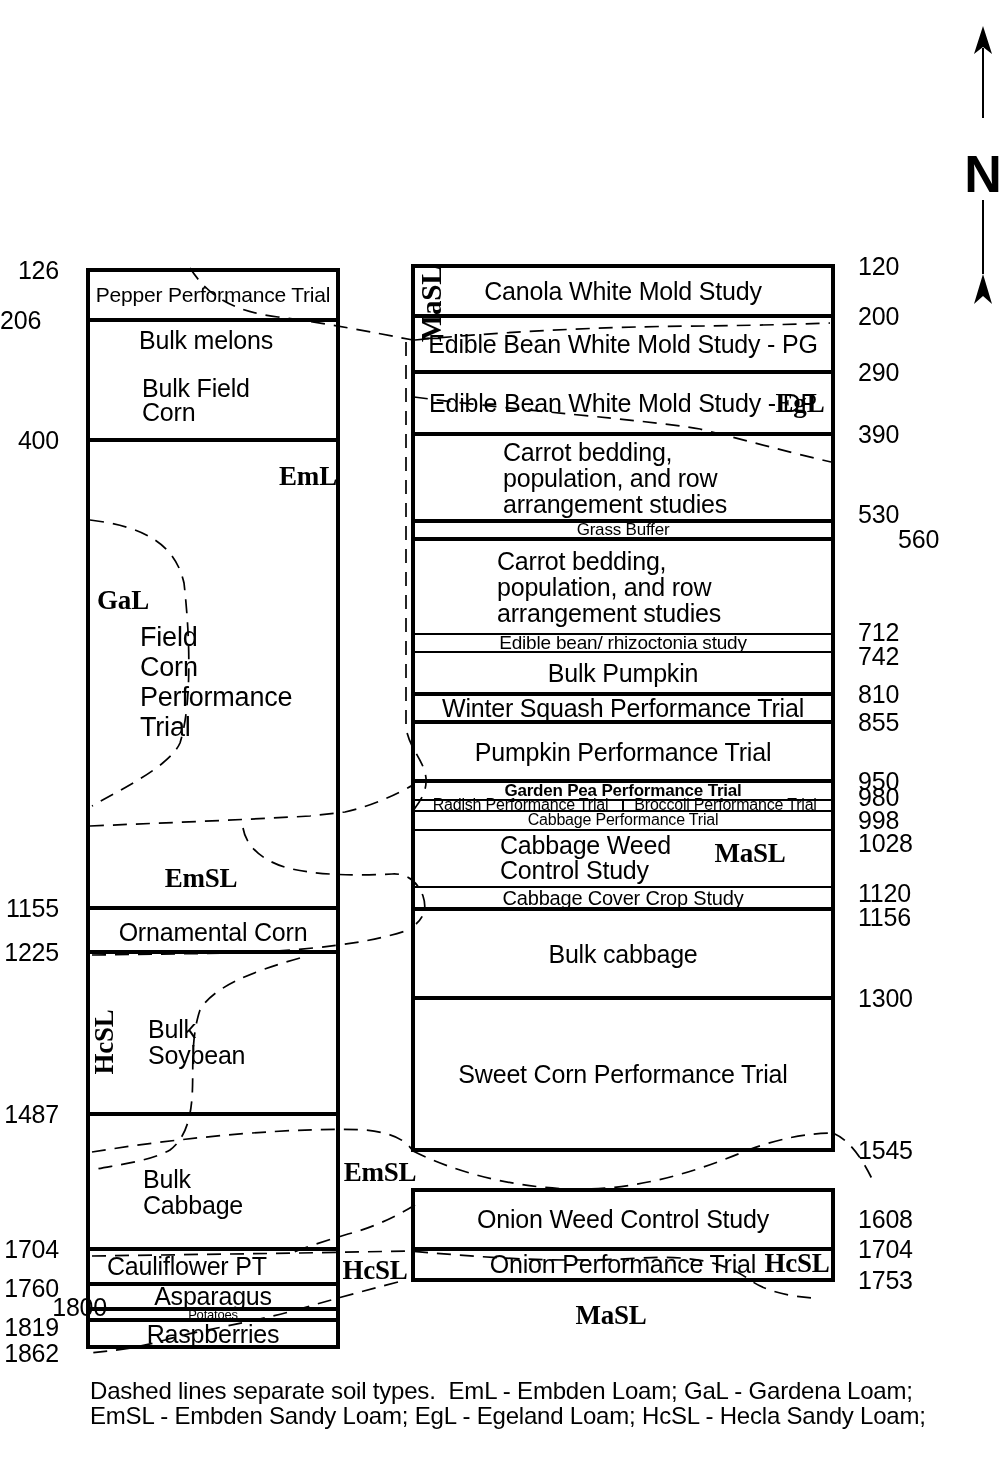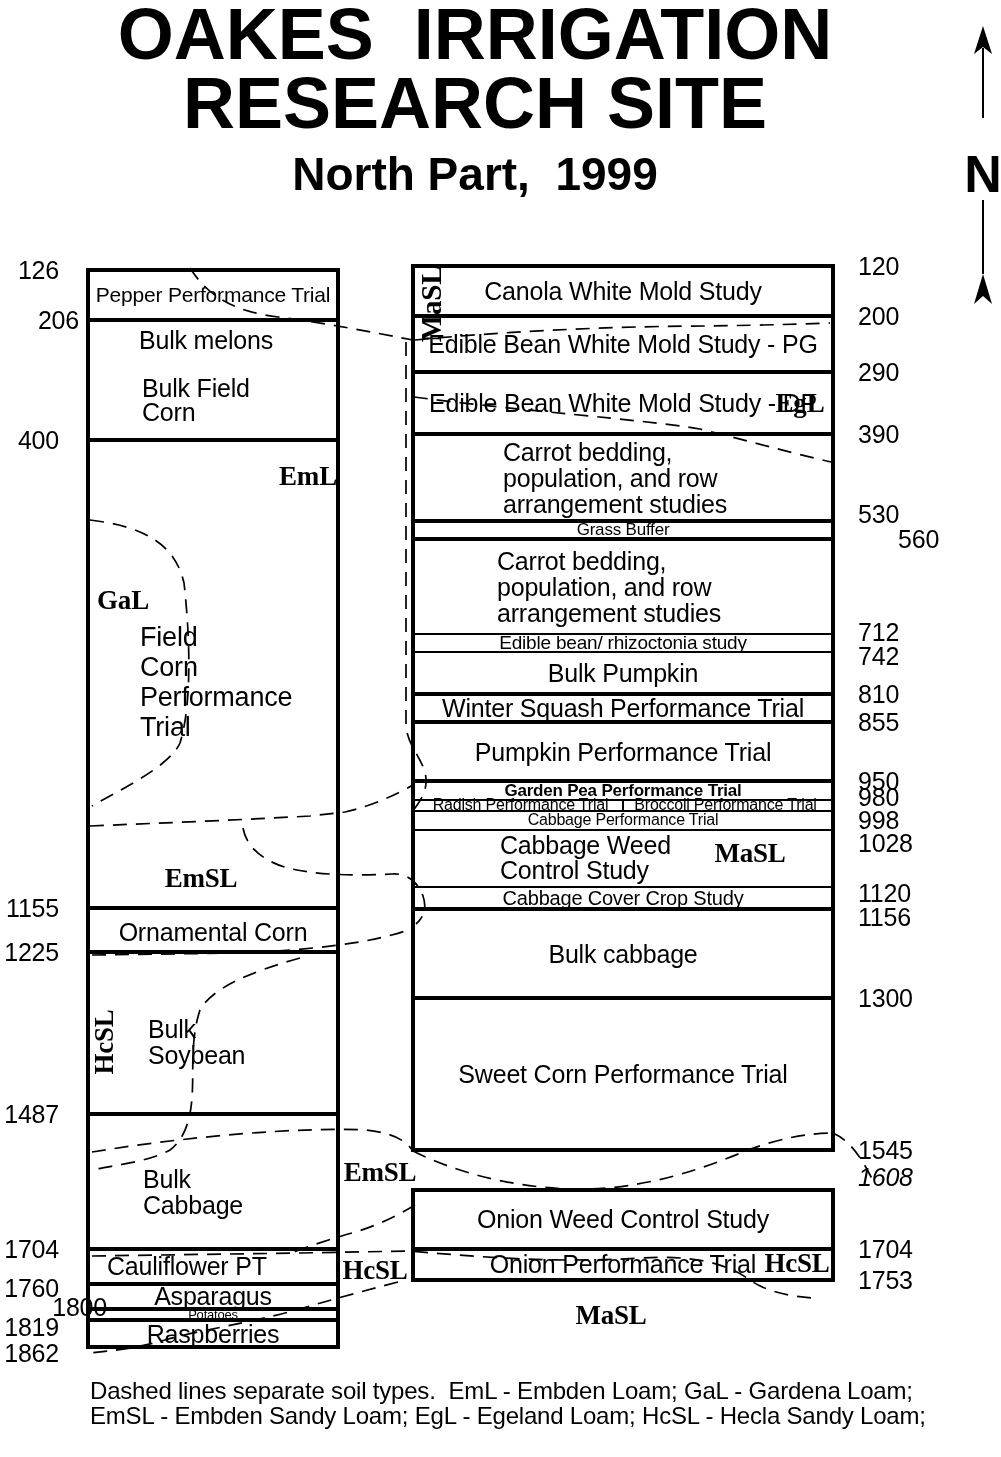--- a/index.html
+++ b/index.html
@@ -28,25 +28,20 @@
   #boundaries{position:absolute;left:0;top:0;pointer-events:none;}
   footer{position:absolute;left:90px;top:1379px;width:890px;
          font-size:24px;line-height:24.5px;letter-spacing:-0.2px;}
   footer div{white-space:pre;}
 </style>
 </head>
 <body>
 
 <div class="page">
 
-  <div class="title">
-    <div class="t1">OAKES  IRRIGATION</div>
-    <div class="t2">RESEARCH SITE</div>
-    <div class="subtitle">North Part,  1999</div>
-  </div>
 
   <div class="compass">
     <svg width="60" height="300" viewBox="0 0 60 300">
       <polygon points="30,8 39,36 30,29 21,36" fill="#000"></polygon>
       <line x1="30" y1="30" x2="30" y2="100" stroke="#000" stroke-width="2"></line>
       <line x1="30" y1="182" x2="30" y2="256" stroke="#000" stroke-width="2"></line>
       <polygon points="30,256 39,286 30,278 21,286" fill="#000"></polygon>
     </svg>
     <div class="nlabel">N</div>
   </div>
@@ -108,21 +103,21 @@
       <div class="sep" style="left: 411px; width: 424px; top: 907.094px; height: 4px;"></div>
       <div class="row" style="left: 418px; width: 410px; top: 888.757px; height: 18.3373px; font-size: 20px;">Cabbage Cover Crop Study</div>
       <div class="sep" style="left: 411px; width: 424px; top: 996.444px; height: 4px;"></div>
       <div class="row" style="left: 418px; width: 410px; top: 911.094px; height: 85.3491px; font-size: 25px;">Bulk cabbage</div>
       <div class="row" style="left: 418px; width: 410px; top: 1000.44px; height: 148.018px; font-size: 25px;">Sweet Corn Performance Trial</div>
       <div class="outline" style="left: 411px; top: 1187.55px; width: 424px; height: 93.9696px;"></div>
       <div class="sep" style="left: 411px; width: 424px; top: 1247.12px; height: 4px;"></div>
       <div class="row" style="left: 418px; width: 410px; top: 1191.55px; height: 55.5661px; font-size: 25px;">Onion Weed Control Study</div>
       <div class="row" style="left: 418px; width: 410px; top: 1251.12px; height: 26.4035px; font-size: 25px;">Onion Performance Trial</div>
       <div class="tick" style="left: 0px; width: 59px; text-align: right; top: 255px;">126</div>
-      <div class="tick" style="left: 0px; width: 59px; text-align: right; top: 304.638px; padding-left: 20px;">206</div>
+      <div class="tick" style="left: 0px; width: 59px; text-align: left; top: 304.638px;">206</div>
       <div class="tick" style="left: 0px; width: 59px; text-align: right; top: 425.012px;">400</div>
       <div class="tick" style="left: 0px; width: 59px; text-align: right; top: 893.474px;">1155</div>
       <div class="tick" style="left: 0px; width: 59px; text-align: right; top: 936.908px;">1225</div>
       <div class="tick" style="left: 0px; width: 59px; text-align: right; top: 1099.47px;">1487</div>
       <div class="tick" style="left: 0px; width: 59px; text-align: right; top: 1234.12px;">1704</div>
       <div class="tick" style="left: 0px; width: 59px; text-align: right; top: 1272.86px;">1760</div>
       <div class="tick" style="left: 0px; width: 59px; text-align: right; top: 1291.68px; margin-left: 48px;">1800</div>
       <div class="tick" style="left: 0px; width: 59px; text-align: right; top: 1312.47px;">1819</div>
       <div class="tick" style="left: 0px; width: 59px; text-align: right; top: 1338.15px;">1862</div>
       <div class="tick" style="left: 858px; width: 90px; text-align: left; top: 251.277px;">120</div>
@@ -136,21 +131,21 @@
       <div class="tick" style="left: 858px; width: 90px; text-align: left; top: 679.408px;">810</div>
       <div class="tick" style="left: 858px; width: 90px; text-align: left; top: 707.33px;">855</div>
       <div class="tick" style="left: 858px; width: 90px; text-align: left; top: 766.276px;">950</div>
       <div class="tick" style="left: 858px; width: 90px; text-align: left; top: 781.89px;">980</div>
       <div class="tick" style="left: 858px; width: 90px; text-align: left; top: 805.059px;">998</div>
       <div class="tick" style="left: 858px; width: 90px; text-align: left; top: 827.673px;">1028</div>
       <div class="tick" style="left: 858px; width: 90px; text-align: left; top: 877.757px;">1120</div>
       <div class="tick" style="left: 858px; width: 90px; text-align: left; top: 902.094px;">1156</div>
       <div class="tick" style="left: 858px; width: 90px; text-align: left; top: 983.444px;">1300</div>
       <div class="tick" style="left: 858px; width: 90px; text-align: left; top: 1135.46px;">1545</div>
-      <div class="tick" style="left: 858px; width: 90px; text-align: left; top: 1162px; font-style: italic;">1608</div>
+      <div class="tick" style="left: 858px; width: 90px; text-align: left; top: 1204px;">1608</div>
       <div class="tick" style="left: 858px; width: 90px; text-align: left; top: 1234.12px;">1704</div>
       <div class="tick" style="left: 858px; width: 90px; text-align: left; top: 1264.52px;">1753</div>
       <div class="float centered" style="left: 206px; top: 340px; font-size: 25px;">Bulk melons</div>
       <div class="float block" style="left: 142px; top: 376px; line-height: 24px; font-size: 25px;">Bulk Field
 Corn</div>
       <div class="float soil centered" style="left: 308px; top: 476px;">EmL</div>
       <div class="float soil centered" style="left: 123px; top: 600px;">GaL</div>
       <div class="float block" style="left: 140px; top: 622px; line-height: 30px; font-size: 27px;">Field
 Corn
 Performance

